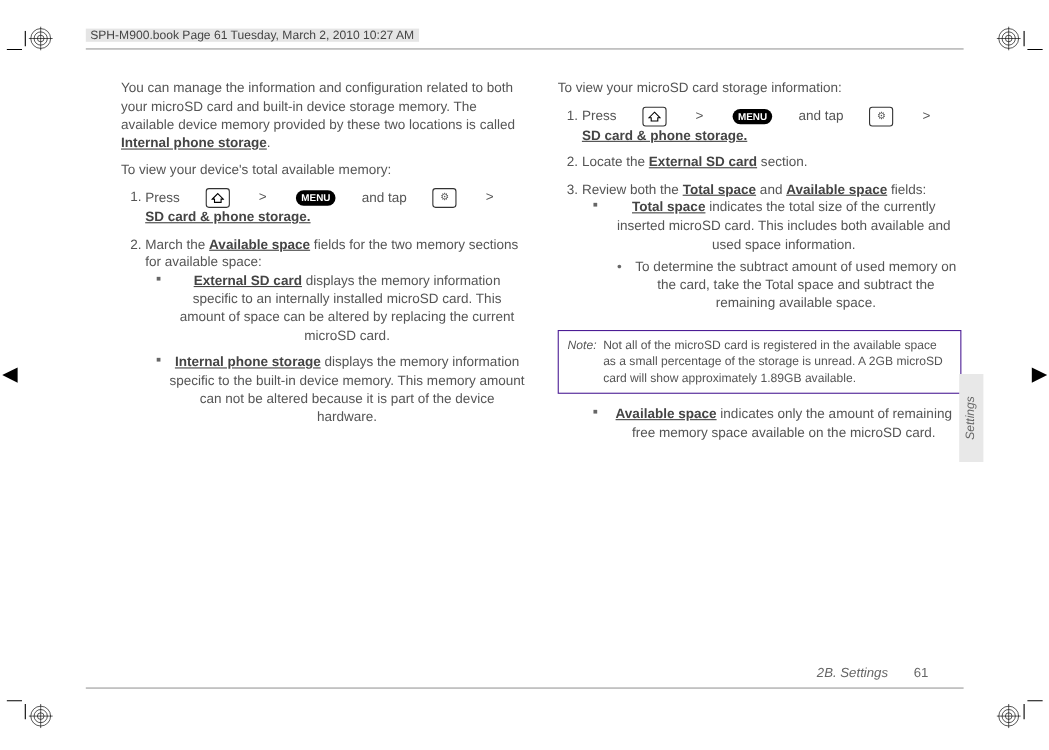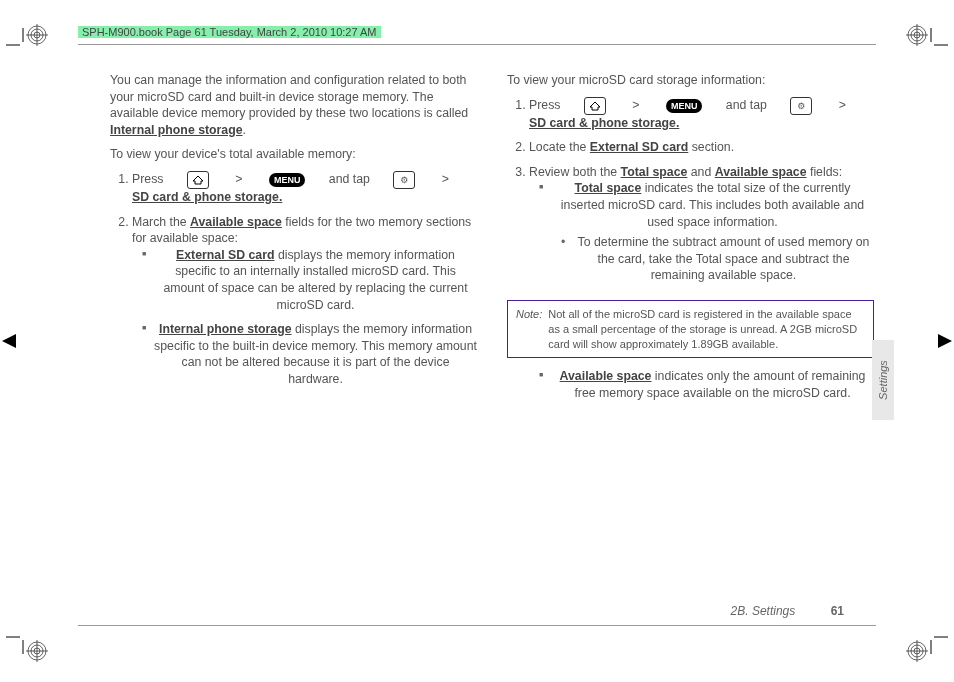--- a/index.html
+++ b/index.html
@@ -21,21 +21,21 @@
   .target-left { position: absolute; left: 26px; top: 24px; }
   .target-right { position: absolute; right: 26px; top: 24px; }
   .target-bl { position: absolute; left: 26px; bottom: 20px; }
   .target-br { position: absolute; right: 26px; bottom: 20px; }
 
   .rule-top { position: absolute; top: 44px; left: 78px; right: 78px; height: 1px; background: #999; }
   .rule-bottom { position: absolute; bottom: 56px; left: 78px; right: 78px; height: 1px; background: #999; }
 
   .book-header {
     position: absolute; top: 26px; left: 78px;
-    font-size: 11px; color: #444; background: #86efac; padding: 0 4px;
+    font-size: 11px; color: #444; background: #e5e5e5; padding: 0 4px;
   }
 
   .page {
     position: absolute; top: 72px; left: 110px; right: 80px; bottom: 80px;
     display: flex; gap: 30px;
   }
   .col { flex: 1 1 50%; font-size: 12.3px; line-height: 1.35; color: #555; }
   .col p { margin-bottom: 8px; }
   .heading { font-size: 18px; font-style: italic; color: #777; margin-bottom: 10px; font-weight: 400; }
   .lead { margin-bottom: 10px; }
@@ -78,21 +78,21 @@
     display: flex; align-items: center; justify-content: center;
   }
   .side-tab span {
     transform: rotate(-90deg); font-style: italic; font-size: 11px; color: #666;
   }
 
   .footer {
     position: absolute; bottom: 64px; right: 110px;
     font-size: 12px; font-style: italic; color: #666;
   }
-  .footer .pnum { font-style: normal; margin-left: 32px; font-weight: bold; }
+  .footer .pnum { font-style: normal; margin-left: 20px; }
 
   .settings-glyph { font-size: 9px; line-height: 1; }
 </style>
 </head>
 <body>
 
 <svg class="target-left" width="22" height="22">
     <circle cx="11" cy="11" r="9" fill="none" stroke="#000" stroke-width="0.6"></circle>
     <circle cx="11" cy="11" r="6" fill="none" stroke="#000" stroke-width="0.6"></circle>
     <circle cx="11" cy="11" r="3" fill="none" stroke="#000" stroke-width="0.6"></circle>

